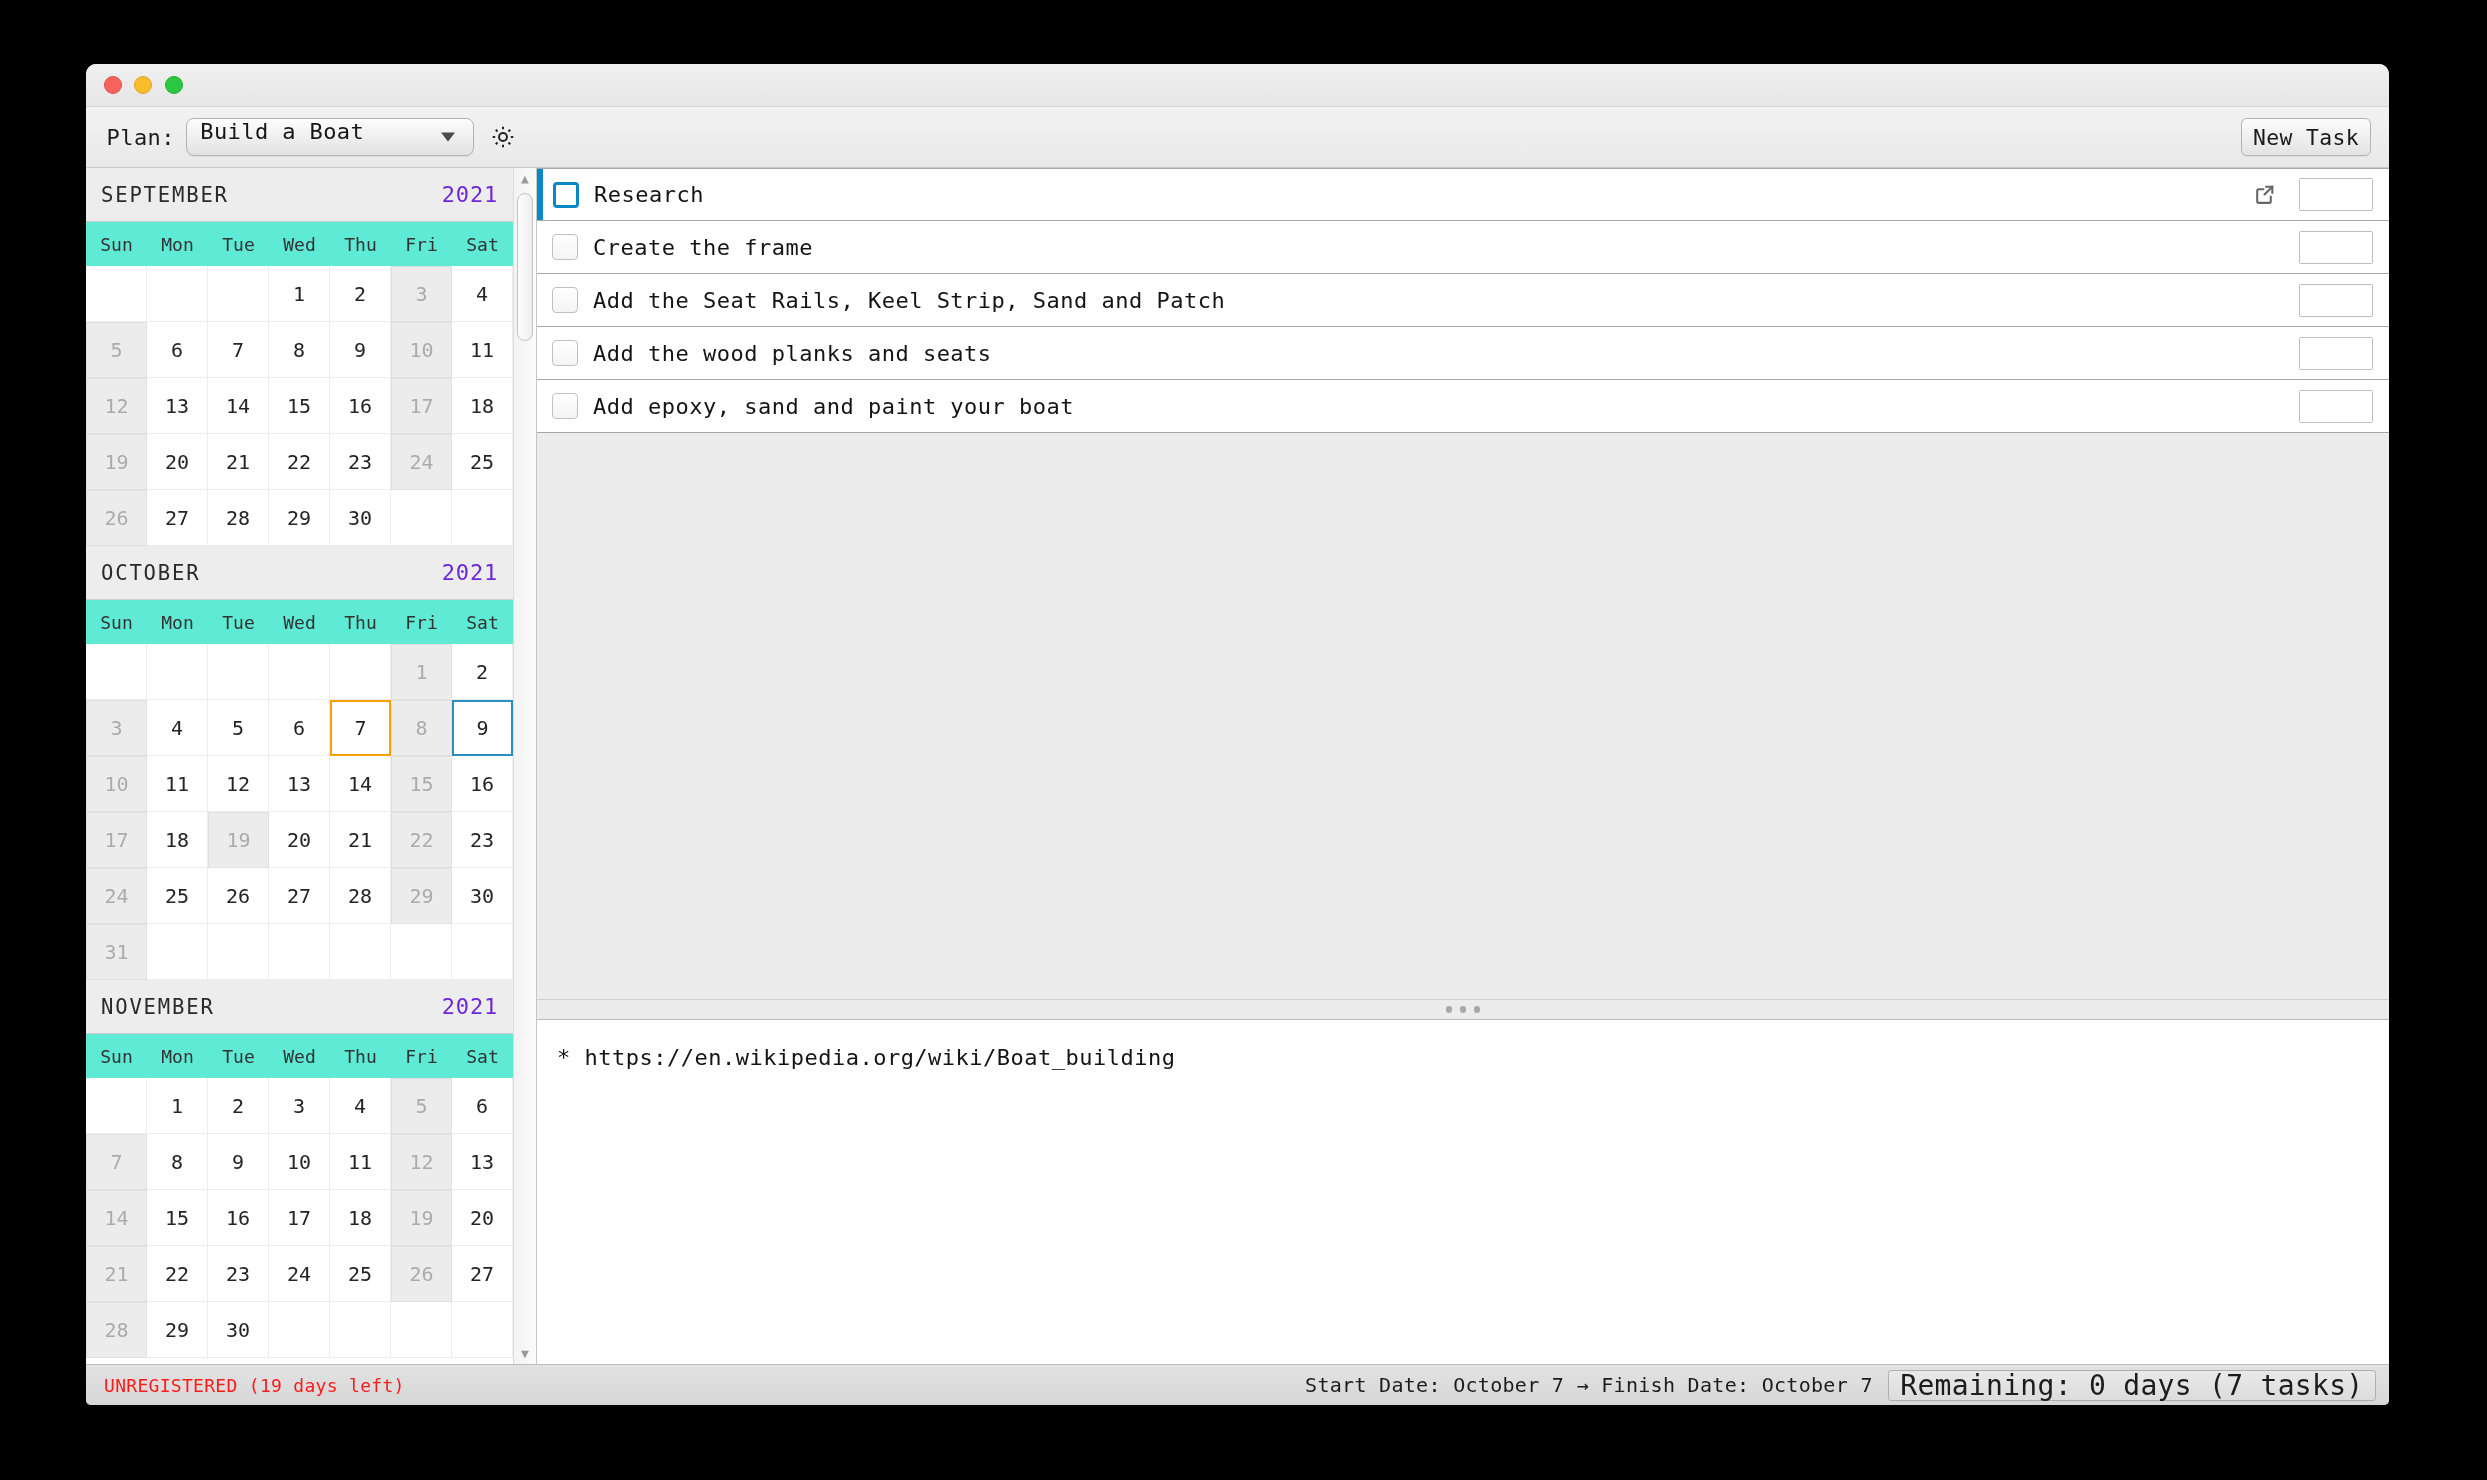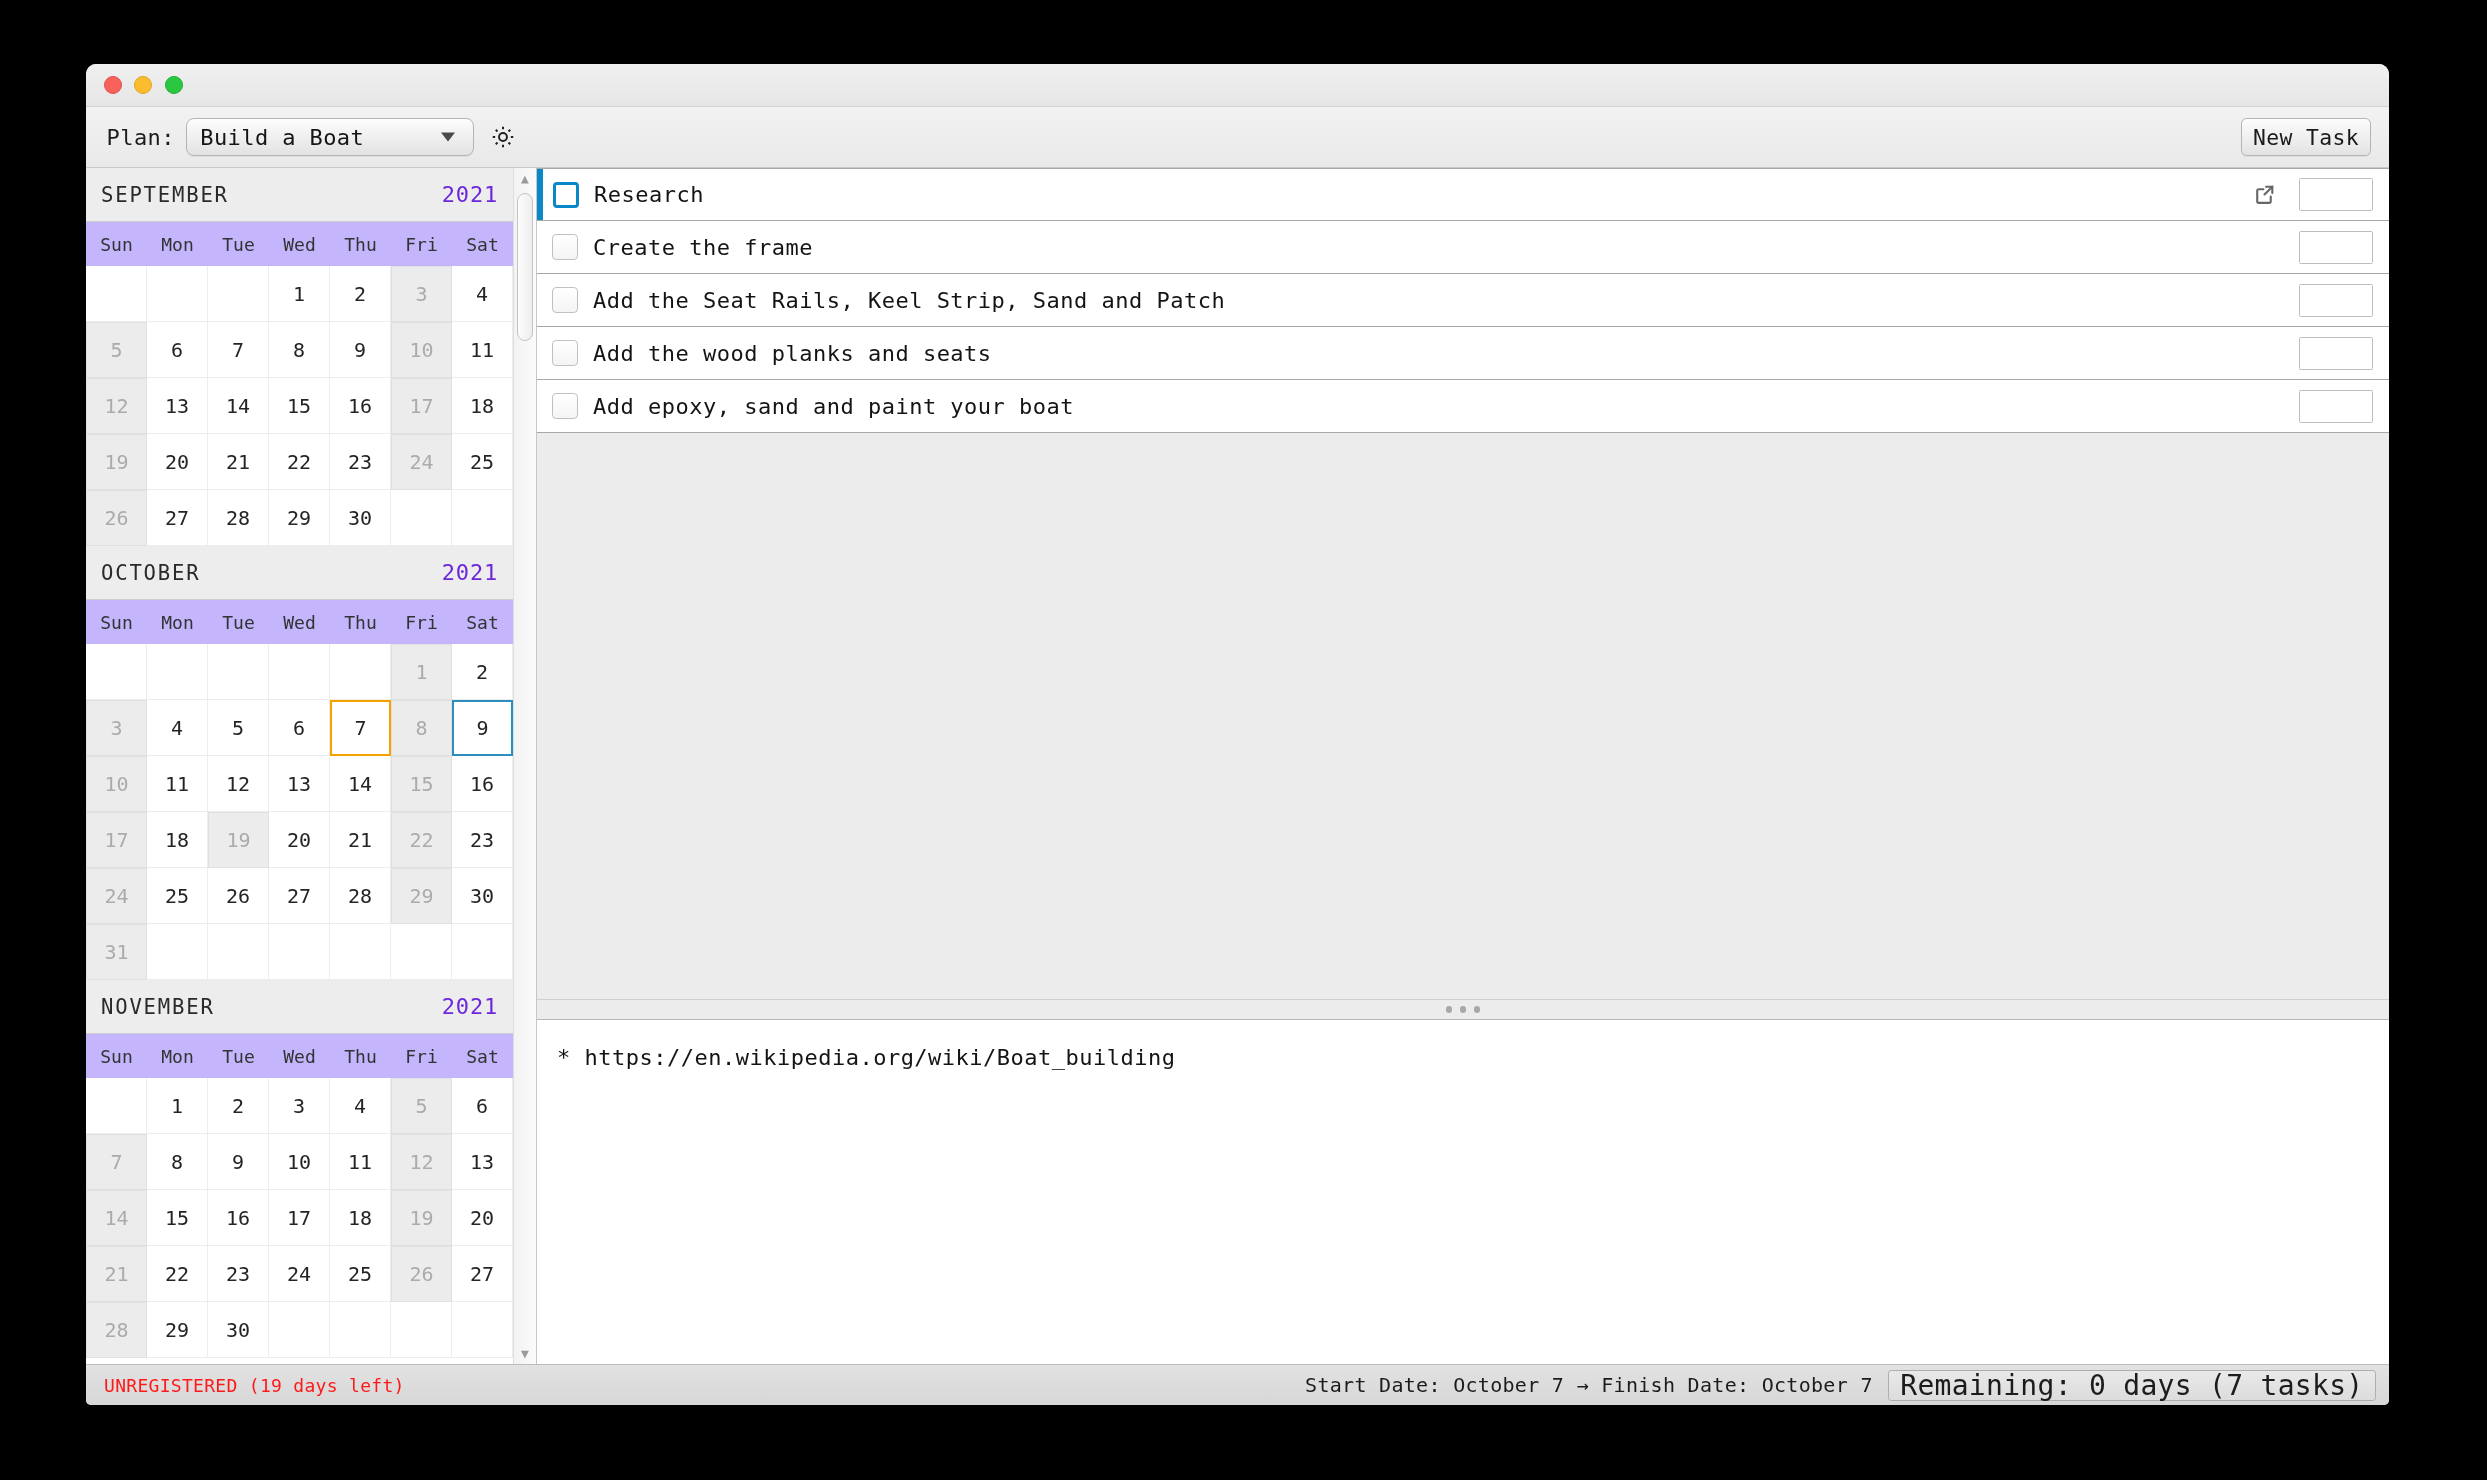--- a/index.html
+++ b/index.html
@@ -45,21 +45,21 @@
     padding: 0 18px 0 20.6px;
     flex: 0 0 auto;
   }
   #plan-label { font-size: 22px; color: #1c1c1c; margin-right: 11.5px; letter-spacing: 0.4px; }
   #plan-select {
     position: relative;
     width: 288px; height: 38px;
     background: linear-gradient(#fdfdfd, #e2e2e2);
     border: 0.8px solid #b4b4b4;
     border-radius: 8px;
-    display: flex; align-items: center;
+    display: flex; 
     padding-left: 13px;
     box-shadow: 0 0.8px 0.8px rgba(0,0,0,.06);
     cursor: default;
   }
   #plan-select-value { font-size: 22px; color: #151515; letter-spacing: 0.4px; }
   .caret-down {
     position: absolute; right: 18px; top: 50%;
     transform: translateY(-50%);
     width: 0; height: 0;
     border-left: 7.4px solid transparent;
@@ -95,21 +95,21 @@
     height: 54px;
     background: #ededed;
     border-bottom: 0.8px solid #cdcdcd;
     display: flex; align-items: center; justify-content: space-between;
     padding: 0 15px 0 15px;
   }
   .month-name { font-size: 20.6px; letter-spacing: 1.8px; color: #2a2a2a; }
   .month-year { font-size: 22px; color: #6d28d9; letter-spacing: 0.8px; }
   .dow-row {
     display: grid; grid-template-columns: repeat(7, 1fr);
-    background: #c4b5fd; height: 44px;
+    background: #5eead4; height: 44px;
   }
   .dow {
     display: flex; align-items: center; justify-content: center;
     font-size: 18px; color: #333;
   }
   .week { display: grid; grid-template-columns: repeat(7, 1fr); }
   .day {
     height: 56px;
     border-right: 0.8px solid #ededed;
     border-bottom: 0.8px solid #ededed;

